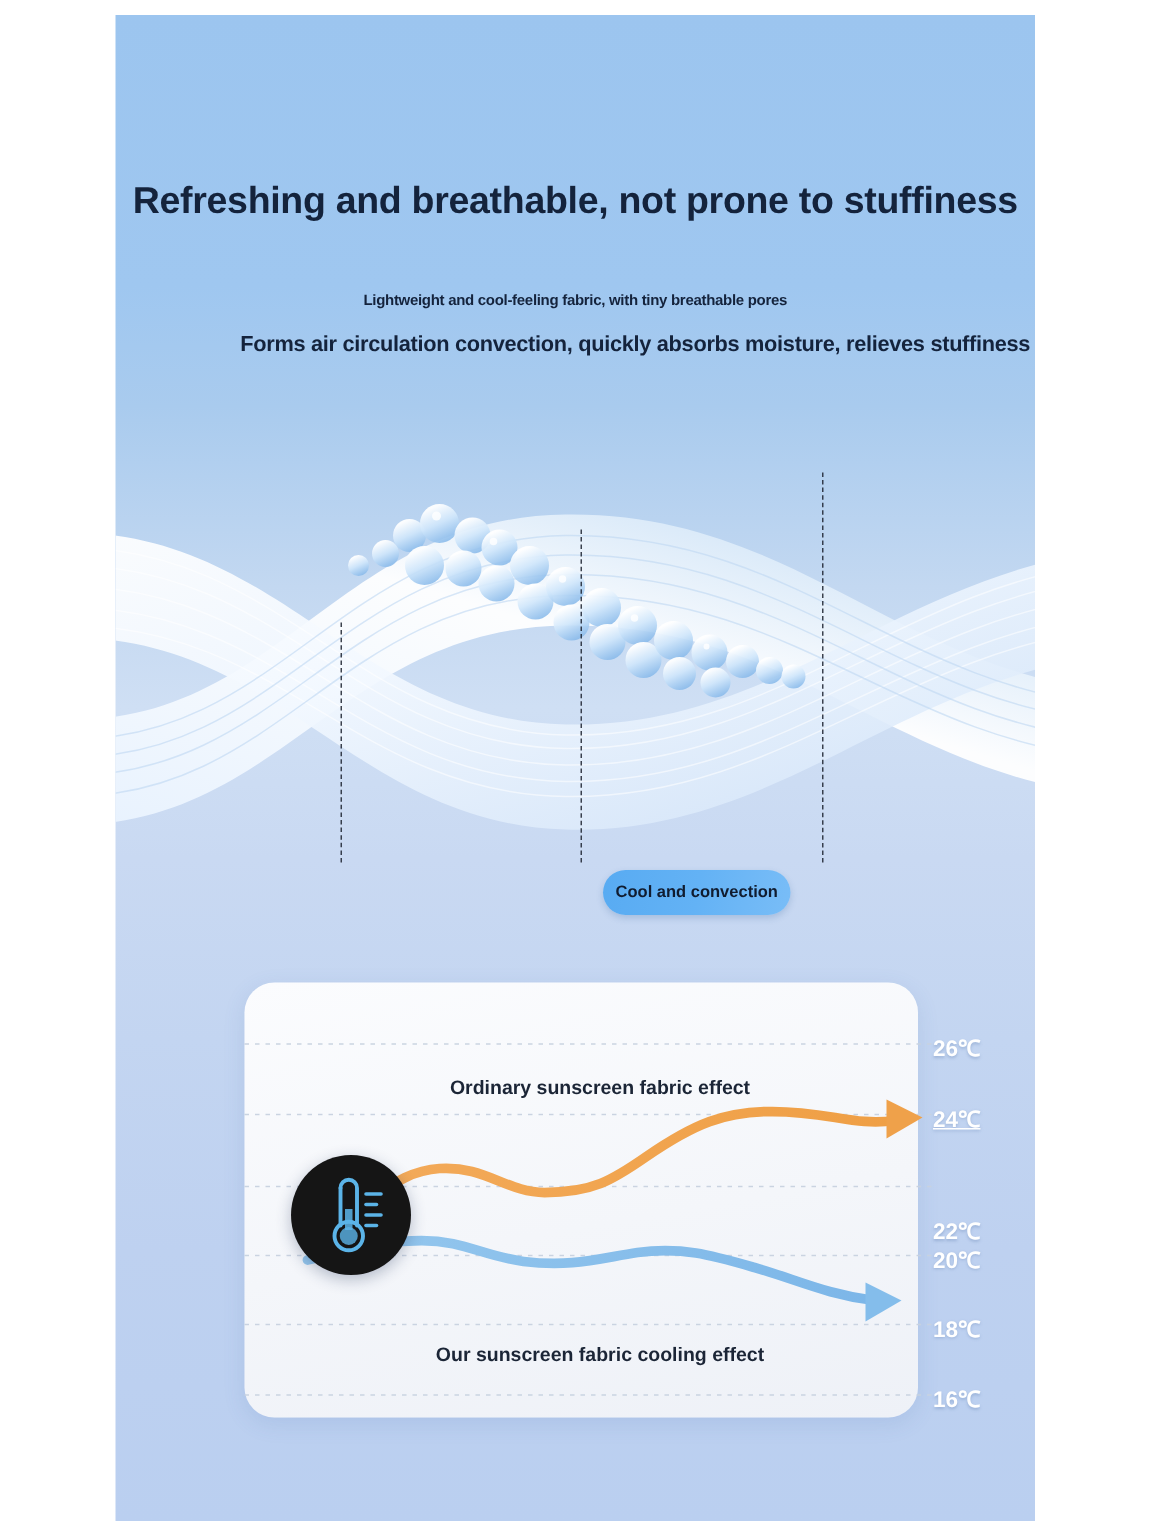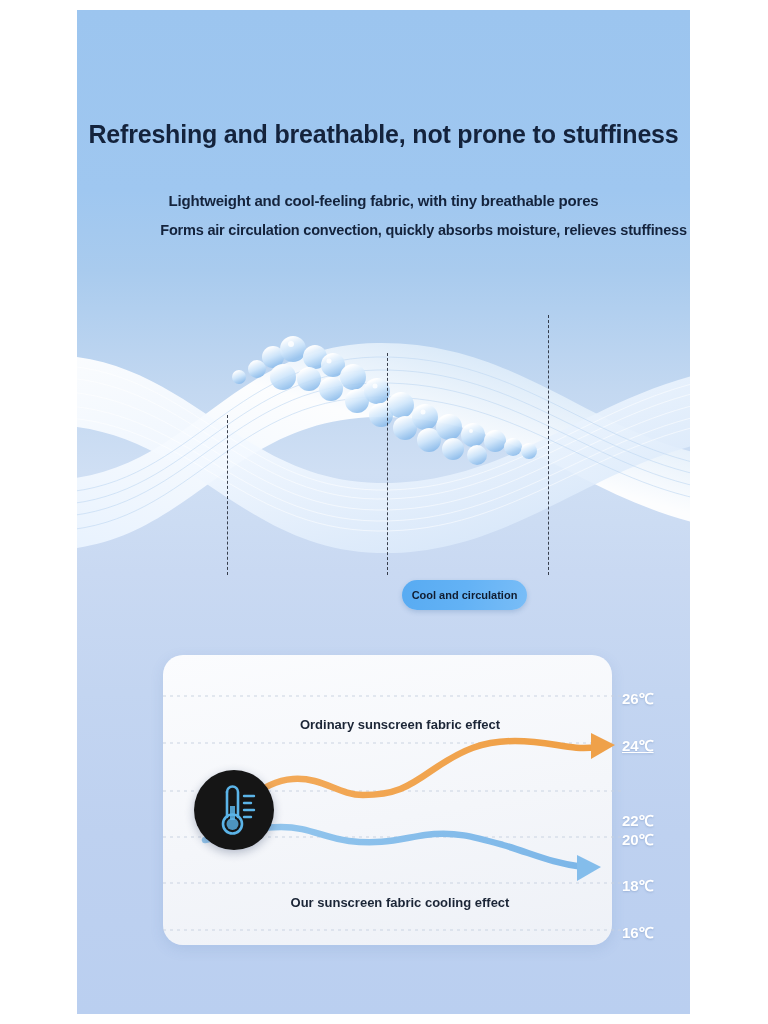--- a/index.html
+++ b/index.html
@@ -51,21 +51,21 @@
     font-weight: bold;
     letter-spacing: -0.2px;
   }
   #title {
     top: 108px;
     font-size: 25px;
     line-height: 32px;
   }
   #sub1 {
     top: 182px;
-    font-size: 15px;
+    font-size: 10px;
     line-height: 17px;
     font-weight: bold;
   }
   #sub2 {
     top: 210px;
     font-size: 14.5px;
     line-height: 20px;
     font-weight: bold;
     margin-left: 40px;
   }
@@ -240,21 +240,21 @@
           <circle cx="394" cy="166" r="2"></circle>
         </g>
       </g>
     </svg>
 
     <div class="leader" style="left:150px; top:405px; height:160px;"></div>
     <div class="leader" style="left:310px; top:343px; height:222px;"></div>
     <div class="leader" style="left:471px; top:305px; height:260px;"></div>
 
     <div class="pill" id="pill-1">
-      <span>Cool and circulation</span>
+      <span>Cool and convection</span>
     </div>
 
     <div id="chart-card"></div>
 
     <svg id="chart-plot" viewBox="0 0 535 290">
       <defs>
         <linearGradient id="orangeLine" x1="0" y1="0" x2="1" y2="0">
           <stop offset="0%" stop-color="#f3ab5c"></stop>
           <stop offset="100%" stop-color="#ef9f45"></stop>
         </linearGradient>

